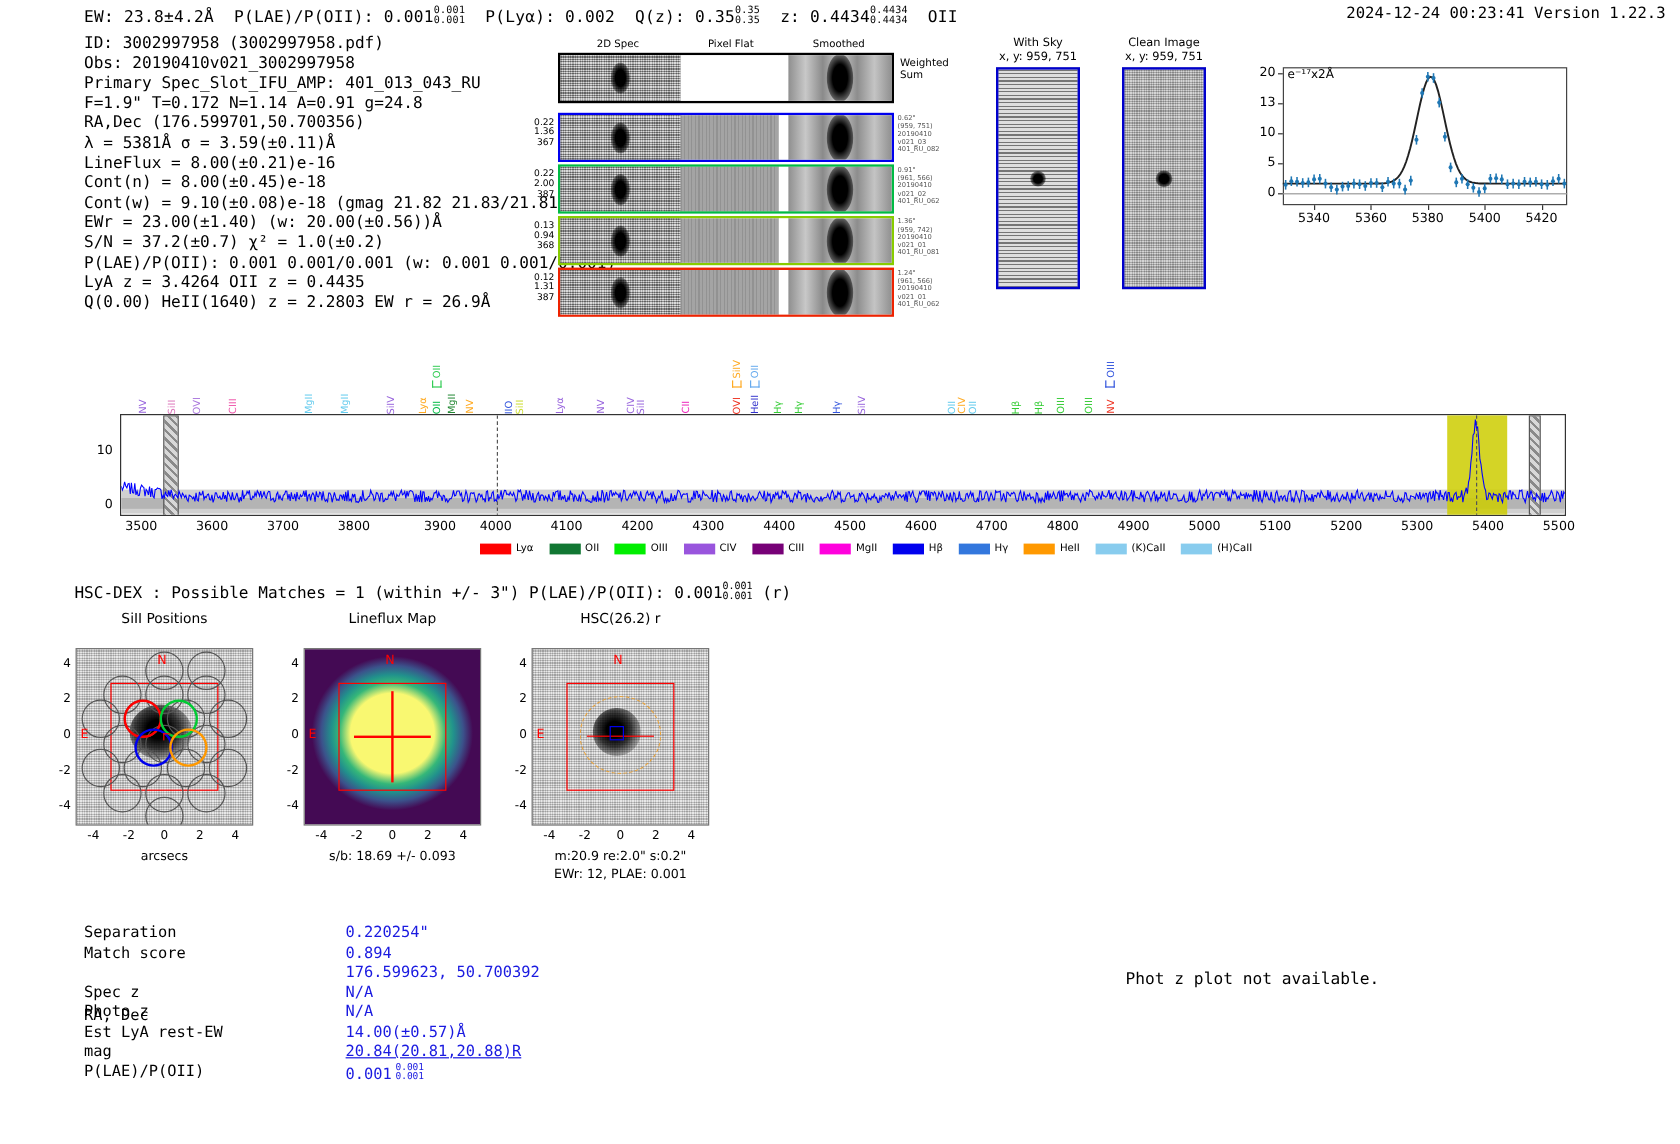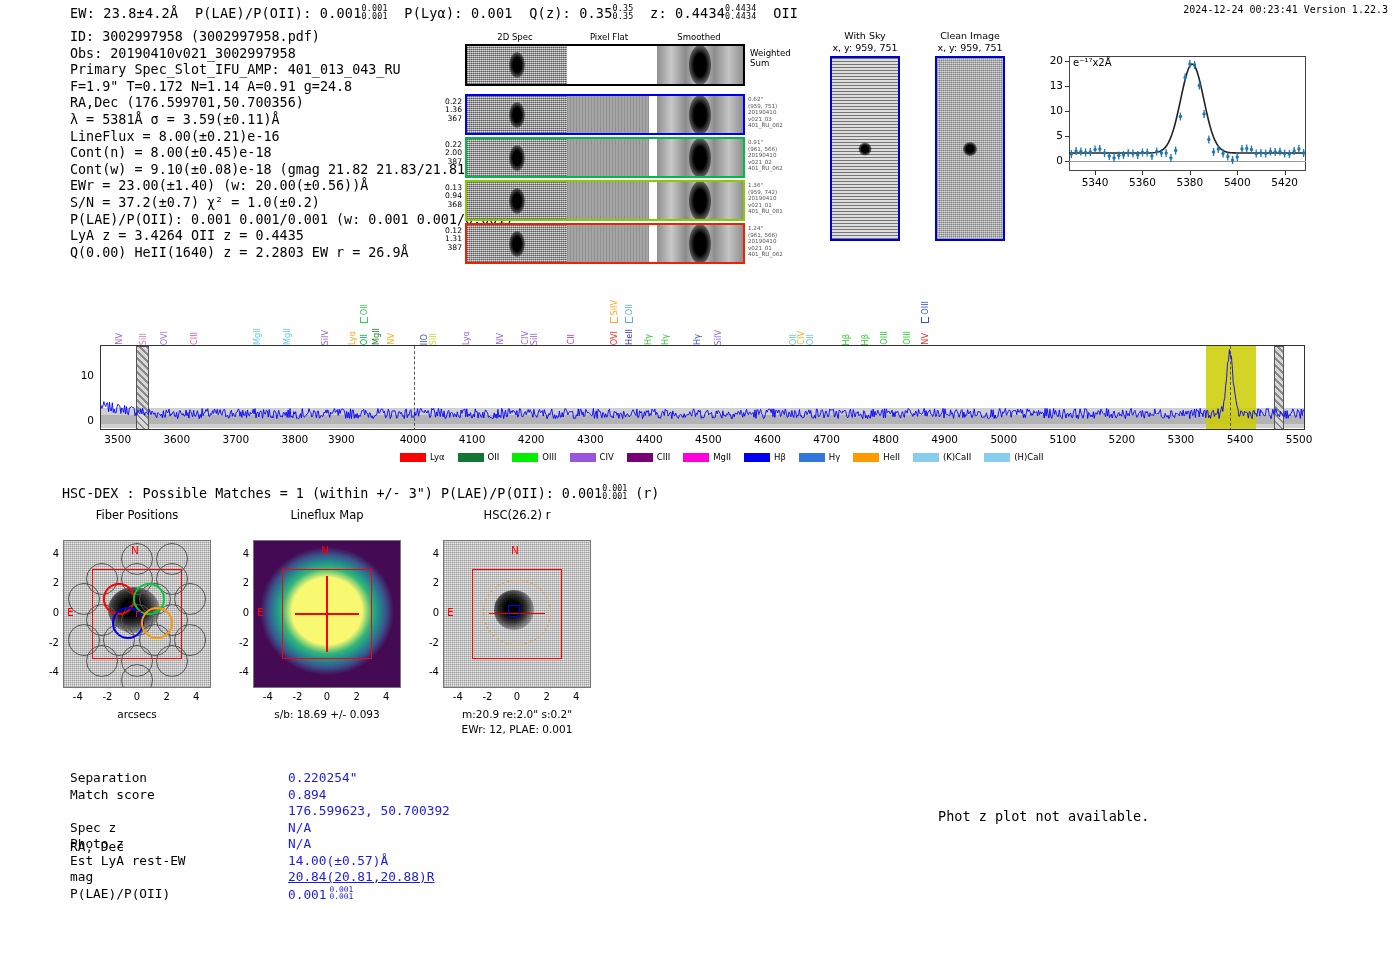--- a/index.html
+++ b/index.html
@@ -8,21 +8,21 @@
     width:1400px; height:953px;
     font-family:"DejaVu Sans Mono", monospace;
     color:#000; position:relative; overflow:hidden;
   }
   .abs { position:absolute; }
   .mono { font-family:"DejaVu Sans Mono", monospace; }
   .frac { display:inline-block; vertical-align:-0.15em; font-size:0.62em; line-height:1.0; text-align:left; }
 
   
   #hdr-line { left:70px; top:4px; font-size:13.5px; letter-spacing:0.2px; white-space:nowrap; }
-  #stamp { right:12px; top:4px; font-size:10px; white-space:nowrap; }
+  #stamp { right:12px; top:4px; font-size:13px; white-space:nowrap; }
   #info-block { left:70px; top:29px; font-size:13.4px; line-height:16.6px; white-space:pre; }
   .infoline { white-space:nowrap; }
 
   
   #specpanels { left:420px; top:32px; width:340px; height:215px; }
   .colhdr { position:absolute; font-size:8.5px; font-family:"DejaVu Sans", sans-serif; color:#000; }
   .specrow { position:absolute; left:45px; width:280px; display:flex; }
   .specrow .cell { height:100%; }
   .noisebox {
     background-image:
@@ -89,21 +89,21 @@
   #btable .v { position:absolute; left:218px; white-space:nowrap; color:#1a1ae0; }
   #photoz-msg { position:absolute; left:938px; top:808px; font-size:13.5px; color:#000; }
 </style>
 </head>
 <body>
 
 <div class="abs mono" id="hdr-line">
   <span>EW: 23.8±4.2Å</span>&nbsp;
   <span>P(LAE)/P(OII):</span>
   <span>0.001</span><span class="frac"><span>0.001</span><br><span>0.001</span></span>&nbsp;
-  <span>P(Lyα): 0.001</span>&nbsp;
+  <span>P(Lyα): 0.002</span>&nbsp;
   <span>Q(z):</span>
   <span>0.35</span><span class="frac"><span>0.35</span><br><span>0.35</span></span>&nbsp;
   <span>z:</span>
   <span>0.4434</span><span class="frac"><span>0.4434</span><br><span>0.4434</span></span>&nbsp;
   <span>OII</span>
 </div>
 <div class="abs mono" id="stamp">2024-12-24 00:23:41  Version 1.22.3</div>
 
 <div class="abs mono" id="info-block"><div class="infoline">ID: 3002997958 (3002997958.pdf)</div><div class="infoline">Obs: 20190410v021_3002997958</div><div class="infoline">Primary Spec_Slot_IFU_AMP: 401_013_043_RU</div><div class="infoline">F=1.9"  T=0.172  N=1.14  A=0.91  g=24.8</div><div class="infoline">RA,Dec (176.599701,50.700356)</div><div class="infoline">λ = 5381Å  σ = 3.59(±0.11)Å</div><div class="infoline">LineFlux = 8.00(±0.21)e-16</div><div class="infoline">Cont(n) = 8.00(±0.45)e-18</div><div class="infoline">Cont(w) = 9.10(±0.08)e-18 (gmag 21.82 21.83/21.81)</div><div class="infoline">EWr = 23.00(±1.40) (w: 20.00(±0.56))Å</div><div class="infoline">S/N = 37.2(±0.7)  χ² = 1.0(±0.2)</div><div class="infoline">P(LAE)/P(OII): 0.001 0.001/0.001 (w: 0.001 0.001/0.001)</div><div class="infoline">LyA z = 3.4264  OII z = 0.4435</div><div class="infoline">Q(0.00) HeII(1640) z = 2.2803  EW r = 26.9Å</div></div>
 
@@ -445,21 +445,21 @@
       <svg width="1205" height="85" style="position: absolute; left: 0px; top: 0px;">
         <path d="M0.00 59.23 L0.95 62.43 L1.89 60.06 L2.84 55.61 L3.78 58.98 L4.73 60.58 L5.67 57.21 L6.62 56.87 L7.56 65.65 L8.51 56.29 L9.45 64.52 L10.40 64.82 L11.34 56.72 L12.29 66.46 L13.23 63.25 L14.18 67.02 L15.12 66.72 L16.07 60.66 L17.01 58.21 L17.96 59.52 L18.90 60.35 L19.85 67.45 L20.79 61.88 L21.74 63.27 L22.68 66.40 L23.63 59.45 L24.57 68.05 L25.52 60.63 L26.46 67.52 L27.41 68.87 L28.35 61.91 L29.30 61.81 L30.24 60.66 L31.19 61.26 L32.13 61.20 L33.08 62.29 L34.02 69.69 L34.97 66.70 L35.91 68.78 L36.86 63.67 L37.80 66.64 L38.75 67.63 L39.69 62.71 L40.64 67.75 L41.58 62.11 L42.53 65.49 L43.47 69.30 L44.42 66.74 L45.36 65.72 L46.31 67.48 L47.25 68.81 L48.20 63.37 L49.15 65.96 L50.09 68.64 L51.04 65.02 L51.98 66.50 L52.93 68.55 L53.87 66.79 L54.82 70.26 L55.76 71.81 L56.71 66.61 L57.65 67.29 L58.60 68.02 L59.54 69.66 L60.49 68.05 L61.43 71.88 L62.38 64.76 L63.32 70.62 L64.27 71.46 L65.21 63.95 L66.16 66.48 L67.10 66.34 L68.05 63.11 L68.99 70.14 L69.94 67.75 L70.88 68.65 L71.83 66.20 L72.77 65.70 L73.72 70.31 L74.66 70.72 L75.61 66.35 L76.55 72.69 L77.50 69.78 L78.44 64.70 L79.39 64.81 L80.33 68.25 L81.28 68.92 L82.22 67.46 L83.17 70.08 L84.11 69.69 L85.06 64.02 L86.00 69.79 L86.95 66.58 L87.89 72.09 L88.84 63.69 L89.78 65.63 L90.73 68.08 L91.67 70.91 L92.62 64.18 L93.56 69.73 L94.51 70.42 L95.45 68.01 L96.40 64.73 L97.35 68.95 L98.29 72.69 L99.24 68.36 L100.18 71.58 L101.13 62.51 L102.07 69.84 L103.02 66.77 L103.96 66.60 L104.91 63.45 L105.85 65.28 L106.80 62.67 L107.74 70.06 L108.69 70.36 L109.63 67.60 L110.58 68.64 L111.52 64.61 L112.47 67.48 L113.41 62.98 L114.36 64.68 L115.30 67.51 L116.25 63.28 L117.19 68.69 L118.14 66.69 L119.08 63.55 L120.03 67.94 L120.97 69.22 L121.92 65.04 L122.86 63.45 L123.81 63.70 L124.75 70.84 L125.70 70.17 L126.64 69.19 L127.59 72.19 L128.53 71.30 L129.48 65.89 L130.42 64.31 L131.37 70.27 L132.31 67.01 L133.26 69.76 L134.20 70.79 L135.15 66.51 L136.09 66.08 L137.04 63.26 L137.98 63.32 L138.93 70.18 L139.87 65.69 L140.82 71.47 L141.76 64.23 L142.71 69.26 L143.65 69.49 L144.60 65.56 L145.55 71.56 L146.49 64.01 L147.44 69.04 L148.38 69.86 L149.33 66.40 L150.27 67.83 L151.22 66.98 L152.16 63.11 L153.11 68.07 L154.05 62.59 L155.00 71.93 L155.94 66.68 L156.89 66.01 L157.83 71.02 L158.78 66.44 L159.72 64.81 L160.67 66.67 L161.61 72.17 L162.56 63.48 L163.50 67.80 L164.45 68.24 L165.39 64.20 L166.34 64.92 L167.28 71.08 L168.23 63.44 L169.17 69.35 L170.12 71.70 L171.06 70.44 L172.01 72.04 L172.95 64.85 L173.90 64.82 L174.84 66.75 L175.79 72.57 L176.73 68.51 L177.68 64.31 L178.62 68.13 L179.57 70.81 L180.51 70.43 L181.46 71.05 L182.40 66.54 L183.35 66.71 L184.29 69.49 L185.24 65.93 L186.18 71.43 L187.13 63.91 L188.07 71.57 L189.02 62.51 L189.96 71.26 L190.91 70.04 L191.85 71.77 L192.80 65.59 L193.75 68.20 L194.69 65.71 L195.64 72.37 L196.58 72.07 L197.53 72.69 L198.47 71.46 L199.42 67.63 L200.36 72.06 L201.31 62.55 L202.25 69.47 L203.20 71.13 L204.14 70.51 L205.09 69.37 L206.03 67.89 L206.98 67.42 L207.92 62.61 L208.87 65.39 L209.81 66.55 L210.76 71.07 L211.70 69.79 L212.65 64.53 L213.59 64.97 L214.54 67.57 L215.48 71.80 L216.43 65.23 L217.37 65.05 L218.32 72.09 L219.26 71.53 L220.21 69.42 L221.15 70.43 L222.10 70.02 L223.04 66.14 L223.99 66.97 L224.93 63.90 L225.88 67.13 L226.82 63.85 L227.77 67.47 L228.71 71.35 L229.66 66.07 L230.60 67.42 L231.55 67.25 L232.49 64.72 L233.44 62.54 L234.38 66.32 L235.33 65.61 L236.27 63.64 L237.22 69.33 L238.16 63.26 L239.11 67.56 L240.05 63.67 L241.00 62.83 L241.95 63.08 L242.89 63.79 L243.84 67.06 L244.78 72.31 L245.73 65.45 L246.67 71.84 L247.62 66.48 L248.56 72.34 L249.51 62.87 L250.45 72.57 L251.40 63.96 L252.34 64.03 L253.29 72.25 L254.23 68.19 L255.18 71.62 L256.12 67.38 L257.07 72.17 L258.01 69.18 L258.96 70.53 L259.90 68.34 L260.85 64.64 L261.79 64.69 L262.74 63.18 L263.68 68.97 L264.63 64.25 L265.57 67.12 L266.52 67.43 L267.46 71.38 L268.41 66.79 L269.35 67.28 L270.30 71.72 L271.24 69.92 L272.19 72.59 L273.13 70.96 L274.08 69.44 L275.02 69.56 L275.97 67.23 L276.91 62.56 L277.86 67.24 L278.80 66.73 L279.75 63.35 L280.69 63.11 L281.64 63.10 L282.58 66.94 L283.53 65.06 L284.47 71.79 L285.42 71.14 L286.36 67.83 L287.31 63.11 L288.25 66.01 L289.20 72.49 L290.15 70.72 L291.09 64.97 L292.04 64.62 L292.98 65.23 L293.93 64.56 L294.87 68.49 L295.82 72.28 L296.76 70.46 L297.71 65.80 L298.65 65.60 L299.60 68.10 L300.54 66.35 L301.49 70.31 L302.43 69.70 L303.38 72.56 L304.32 63.66 L305.27 63.04 L306.21 71.68 L307.16 68.65 L308.10 69.27 L309.05 64.78 L309.99 63.62 L310.94 71.53 L311.88 70.56 L312.83 71.56 L313.77 65.73 L314.72 69.44 L315.66 67.46 L316.61 62.60 L317.55 70.15 L318.50 65.68 L319.44 62.56 L320.39 62.77 L321.33 66.03 L322.28 65.65 L323.22 66.71 L324.17 64.10 L325.11 66.10 L326.06 67.07 L327.00 64.54 L327.95 67.42 L328.89 71.60 L329.84 69.80 L330.78 62.45 L331.73 63.83 L332.67 62.43 L333.62 65.94 L334.56 71.17 L335.51 65.87 L336.45 69.91 L337.40 62.47 L338.35 66.17 L339.29 70.65 L340.24 62.92 L341.18 67.37 L342.13 70.90 L343.07 64.94 L344.02 72.28 L344.96 72.26 L345.91 69.00 L346.85 65.62 L347.80 64.36 L348.74 71.40 L349.69 66.74 L350.63 66.46 L351.58 67.05 L352.52 71.08 L353.47 67.61 L354.41 68.87 L355.36 71.11 L356.30 65.86 L357.25 69.65 L358.19 71.23 L359.14 71.59 L360.08 64.02 L361.03 67.44 L361.97 63.99 L362.92 63.69 L363.86 62.99 L364.81 70.70 L365.75 62.83 L366.70 70.73 L367.64 67.98 L368.59 69.59 L369.53 66.59 L370.48 71.69 L371.42 71.80 L372.37 68.14 L373.31 70.96 L374.26 62.86 L375.20 65.93 L376.15 65.68 L377.09 72.09 L378.04 66.52 L378.98 67.97 L379.93 70.73 L380.87 71.35 L381.82 66.11 L382.76 72.03 L383.71 66.46 L384.65 63.88 L385.60 65.92 L386.55 66.91 L387.49 71.36 L388.44 70.37 L389.38 71.63 L390.33 71.60 L391.27 72.66 L392.22 72.36 L393.16 66.87 L394.11 71.56 L395.05 68.01 L396.00 72.32 L396.94 63.37 L397.89 71.12 L398.83 69.25 L399.78 71.56 L400.72 62.45 L401.67 64.93 L402.61 72.60 L403.56 68.15 L404.50 64.11 L405.45 70.78 L406.39 70.64 L407.34 63.17 L408.28 62.73 L409.23 67.75 L410.17 64.89 L411.12 66.44 L412.06 64.14 L413.01 65.83 L413.95 65.77 L414.90 69.00 L415.84 64.55 L416.79 71.18 L417.73 68.94 L418.68 62.60 L419.62 63.12 L420.57 69.73 L421.51 71.01 L422.46 69.41 L423.40 66.87 L424.35 65.51 L425.29 68.76 L426.24 65.78 L427.18 63.49 L428.13 66.47 L429.07 63.69 L430.02 65.74 L430.96 67.85 L431.91 71.31 L432.85 63.39 L433.80 68.56 L434.75 69.42 L435.69 71.38 L436.64 69.80 L437.58 64.91 L438.53 63.41 L439.47 66.60 L440.42 66.04 L441.36 64.64 L442.31 70.00 L443.25 63.59 L444.20 67.06 L445.14 68.48 L446.09 72.69 L447.03 70.15 L447.98 67.47 L448.92 68.95 L449.87 65.73 L450.81 62.96 L451.76 69.59 L452.70 72.49 L453.65 68.63 L454.59 72.59 L455.54 69.73 L456.48 72.08 L457.43 71.18 L458.37 65.11 L459.32 71.04 L460.26 71.07 L461.21 66.53 L462.15 71.00 L463.10 66.24 L464.04 62.60 L464.99 63.26 L465.93 65.15 L466.88 68.90 L467.82 66.36 L468.77 65.56 L469.71 65.90 L470.66 65.61 L471.60 65.22 L472.55 72.43 L473.49 72.20 L474.44 72.42 L475.38 68.71 L476.33 70.02 L477.27 62.93 L478.22 69.74 L479.16 63.27 L480.11 63.51 L481.05 68.89 L482.00 65.89 L482.95 70.74 L483.89 69.36 L484.84 63.31 L485.78 65.25 L486.73 66.97 L487.67 66.28 L488.62 67.36 L489.56 68.71 L490.51 69.72 L491.45 69.09 L492.40 62.47 L493.34 72.27 L494.29 68.49 L495.23 64.83 L496.18 72.40 L497.12 63.15 L498.07 65.16 L499.01 65.17 L499.96 68.55 L500.90 71.95 L501.85 66.38 L502.79 68.08 L503.74 71.41 L504.68 67.71 L505.63 71.16 L506.57 69.98 L507.52 64.08 L508.46 63.20 L509.41 69.63 L510.35 71.02 L511.30 70.43 L512.24 71.99 L513.19 65.35 L514.13 66.65 L515.08 65.77 L516.02 69.25 L516.97 67.03 L517.91 72.33 L518.86 67.72 L519.80 66.96 L520.75 69.09 L521.69 72.63 L522.64 65.16 L523.58 68.54 L524.53 71.13 L525.47 68.78 L526.42 67.56 L527.36 69.34 L528.31 70.96 L529.25 69.24 L530.20 68.88 L531.15 65.17 L532.09 63.67 L533.04 65.84 L533.98 68.04 L534.93 69.49 L535.87 63.07 L536.82 71.52 L537.76 71.04 L538.71 64.82 L539.65 67.01 L540.60 65.63 L541.54 72.61 L542.49 70.29 L543.43 65.80 L544.38 69.53 L545.32 64.71 L546.27 66.40 L547.21 64.35 L548.16 70.15 L549.10 67.44 L550.05 69.26 L550.99 63.23 L551.94 64.37 L552.88 65.72 L553.83 63.06 L554.77 68.92 L555.72 66.28 L556.66 68.23 L557.61 72.11 L558.55 71.05 L559.50 72.33 L560.44 68.49 L561.39 65.10 L562.33 65.88 L563.28 69.51 L564.22 63.15 L565.17 64.64 L566.11 64.39 L567.06 70.06 L568.00 68.77 L568.95 66.49 L569.89 66.21 L570.84 72.69 L571.78 64.89 L572.73 68.41 L573.67 69.85 L574.62 67.00 L575.56 69.64 L576.51 71.39 L577.45 72.26 L578.40 69.41 L579.35 68.33 L580.29 68.78 L581.24 70.97 L582.18 71.62 L583.13 67.69 L584.07 71.40 L585.02 69.40 L585.96 68.64 L586.91 68.76 L587.85 68.49 L588.80 65.61 L589.74 68.46 L590.69 70.15 L591.63 65.25 L592.58 62.83 L593.52 64.77 L594.47 70.57 L595.41 67.08 L596.36 68.53 L597.30 63.97 L598.25 66.15 L599.19 64.43 L600.14 72.35 L601.08 70.74 L602.03 72.01 L602.97 71.63 L603.92 67.93 L604.86 66.12 L605.81 64.57 L606.75 64.62 L607.70 68.84 L608.64 67.52 L609.59 67.65 L610.53 66.41 L611.48 72.14 L612.42 70.68 L613.37 72.13 L614.31 71.14 L615.26 64.93 L616.20 67.75 L617.15 64.46 L618.09 65.73 L619.04 67.38 L619.98 70.15 L620.93 72.18 L621.87 64.82 L622.82 69.89 L623.76 69.09 L624.71 70.57 L625.65 67.81 L626.60 68.71 L627.55 65.89 L628.49 68.99 L629.44 68.51 L630.38 72.49 L631.33 72.60 L632.27 68.02 L633.22 70.74 L634.16 67.09 L635.11 67.33 L636.05 68.55 L637.00 65.44 L637.94 66.11 L638.89 68.63 L639.83 64.27 L640.78 67.53 L641.72 71.18 L642.67 66.61 L643.61 70.13 L644.56 66.86 L645.50 63.31 L646.45 67.21 L647.39 68.93 L648.34 66.21 L649.28 66.46 L650.23 68.54 L651.17 67.46 L652.12 66.41 L653.06 71.26 L654.01 63.91 L654.95 72.27 L655.90 63.76 L656.84 63.84 L657.79 68.64 L658.73 65.33 L659.68 63.29 L660.62 67.75 L661.57 68.86 L662.51 72.67 L663.46 71.89 L664.40 68.24 L665.35 64.08 L666.29 66.11 L667.24 63.41 L668.18 63.18 L669.13 63.23 L670.07 66.56 L671.02 62.86 L671.96 70.57 L672.91 62.94 L673.85 71.41 L674.80 64.34 L675.75 64.35 L676.69 66.86 L677.64 63.93 L678.58 65.12 L679.53 70.49 L680.47 68.78 L681.42 64.20 L682.36 65.97 L683.31 68.71 L684.25 63.01 L685.20 66.22 L686.14 71.26 L687.09 70.91 L688.03 65.86 L688.98 68.00 L689.92 70.78 L690.87 64.50 L691.81 69.60 L692.76 71.58 L693.70 64.42 L694.65 65.46 L695.59 71.65 L696.54 69.24 L697.48 69.56 L698.43 63.50 L699.37 70.11 L700.32 69.55 L701.26 71.75 L702.21 71.69 L703.15 71.07 L704.10 65.78 L705.04 65.21 L705.99 68.74 L706.93 66.40 L707.88 63.81 L708.82 67.66 L709.77 64.49 L710.71 71.17 L711.66 72.13 L712.60 72.09 L713.55 69.38 L714.49 72.25 L715.44 63.14 L716.38 63.37 L717.33 70.59 L718.27 70.09 L719.22 69.17 L720.16 64.56 L721.11 63.57 L722.05 66.22 L723.00 71.83 L723.95 68.45 L724.89 64.88 L725.84 67.19 L726.78 70.59 L727.73 70.52 L728.67 63.05 L729.62 64.36 L730.56 63.83 L731.51 63.91 L732.45 63.36 L733.40 71.07 L734.34 69.71 L735.29 65.12 L736.23 68.99 L737.18 72.43 L738.12 64.09 L739.07 64.62 L740.01 66.41 L740.96 67.40 L741.90 64.83 L742.85 65.47 L743.79 64.10 L744.74 65.46 L745.68 70.17 L746.63 71.88 L747.57 70.84 L748.52 65.31 L749.46 63.27 L750.41 68.78 L751.35 71.38 L752.30 63.55 L753.24 67.59 L754.19 70.86 L755.13 66.47 L756.08 67.45 L757.02 65.59 L757.97 69.72 L758.91 68.35 L759.86 68.16 L760.80 70.72 L761.75 72.68 L762.69 64.70 L763.64 65.52 L764.58 71.92 L765.53 69.57 L766.47 72.60 L767.42 68.92 L768.36 71.07 L769.31 72.26 L770.25 64.59 L771.20 70.40 L772.15 63.05 L773.09 70.92 L774.04 65.22 L774.98 68.97 L775.93 67.57 L776.87 64.25 L777.82 66.76 L778.76 69.53 L779.71 69.00 L780.65 64.71 L781.60 63.54 L782.54 71.85 L783.49 62.77 L784.43 71.54 L785.38 62.84 L786.32 66.62 L787.27 65.49 L788.21 65.22 L789.16 68.00 L790.10 66.30 L791.05 64.08 L791.99 70.66 L792.94 66.30 L793.88 70.78 L794.83 65.33 L795.77 66.64 L796.72 65.31 L797.66 68.57 L798.61 70.12 L799.55 72.13 L800.50 68.22 L801.44 65.66 L802.39 68.71 L803.33 71.43 L804.28 64.57 L805.22 65.04 L806.17 67.20 L807.11 62.47 L808.06 63.35 L809.00 64.14 L809.95 67.66 L810.89 67.96 L811.84 70.41 L812.78 67.43 L813.73 69.12 L814.67 64.98 L815.62 67.03 L816.56 70.36 L817.51 63.37 L818.45 67.24 L819.40 67.24 L820.35 68.34 L821.29 67.89 L822.24 65.26 L823.18 62.49 L824.13 69.79 L825.07 64.61 L826.02 70.19 L826.96 66.09 L827.91 65.44 L828.85 63.90 L829.80 68.12 L830.74 68.51 L831.69 70.54 L832.63 67.72 L833.58 62.86 L834.52 70.42 L835.47 70.07 L836.41 64.05 L837.36 65.16 L838.30 70.94 L839.25 69.64 L840.19 68.10 L841.14 66.38 L842.08 62.45 L843.03 71.96 L843.97 62.80 L844.92 68.05 L845.86 68.67 L846.81 68.48 L847.75 69.61 L848.70 69.71 L849.64 63.81 L850.59 68.30 L851.53 66.81 L852.48 72.36 L853.42 67.68 L854.37 64.71 L855.31 63.54 L856.26 65.49 L857.20 68.09 L858.15 71.27 L859.09 67.99 L860.04 64.67 L860.98 63.55 L861.93 71.67 L862.87 66.05 L863.82 71.34 L864.76 68.61 L865.71 69.25 L866.65 63.64 L867.60 68.01 L868.55 66.57 L869.49 65.10 L870.44 71.08 L871.38 71.60 L872.33 67.22 L873.27 62.86 L874.22 69.75 L875.16 69.77 L876.11 69.21 L877.05 65.43 L878.00 66.13 L878.94 65.65 L879.89 68.13 L880.83 71.39 L881.78 71.40 L882.72 70.93 L883.67 71.09 L884.61 68.97 L885.56 66.77 L886.50 71.99 L887.45 72.58 L888.39 72.04 L889.34 71.14 L890.28 63.64 L891.23 70.73 L892.17 63.78 L893.12 72.58 L894.06 69.00 L895.01 72.34 L895.95 71.38 L896.90 70.34 L897.84 65.16 L898.79 62.52 L899.73 66.81 L900.68 71.21 L901.62 65.79 L902.57 67.27 L903.51 64.80 L904.46 62.49 L905.40 69.23 L906.35 67.83 L907.29 65.40 L908.24 63.94 L909.18 64.46 L910.13 71.21 L911.07 66.05 L912.02 64.86 L912.96 64.35 L913.91 64.76 L914.85 64.66 L915.80 68.62 L916.75 63.19 L917.69 65.98 L918.64 66.15 L919.58 63.17 L920.53 67.21 L921.47 63.90 L922.42 71.62 L923.36 68.20 L924.31 71.75 L925.25 67.22 L926.20 62.75 L927.14 65.46 L928.09 63.63 L929.03 65.73 L929.98 69.55 L930.92 67.31 L931.87 69.25 L932.81 64.61 L933.76 66.79 L934.70 66.65 L935.65 65.90 L936.59 70.02 L937.54 64.32 L938.48 68.76 L939.43 65.80 L940.37 67.90 L941.32 66.10 L942.26 66.95 L943.21 72.07 L944.15 62.47 L945.10 70.12 L946.04 62.55 L946.99 67.93 L947.93 72.12 L948.88 63.31 L949.82 70.32 L950.77 72.34 L951.71 68.41 L952.66 62.58 L953.60 68.56 L954.55 64.41 L955.49 67.46 L956.44 70.45 L957.38 70.54 L958.33 63.84 L959.27 70.43 L960.22 71.36 L961.16 72.60 L962.11 65.05 L963.05 63.21 L964.00 67.44 L964.95 71.98 L965.89 67.74 L966.84 67.31 L967.78 70.51 L968.73 67.79 L969.67 66.99 L970.62 71.30 L971.56 71.82 L972.51 65.87 L973.45 63.26 L974.40 62.96 L975.34 71.77 L976.29 69.14 L977.23 72.70 L978.18 67.80 L979.12 62.83 L980.07 67.07 L981.01 69.34 L981.96 72.21 L982.90 68.49 L983.85 62.59 L984.79 63.06 L985.74 63.49 L986.68 72.42 L987.63 66.42 L988.57 67.32 L989.52 70.63 L990.46 69.11 L991.41 71.06 L992.35 65.64 L993.30 72.27 L994.24 67.09 L995.19 66.82 L996.13 68.48 L997.08 64.74 L998.02 65.07 L998.97 68.83 L999.91 63.17 L1000.86 64.98 L1001.80 67.30 L1002.75 68.42 L1003.69 67.51 L1004.64 70.72 L1005.58 62.43 L1006.53 70.02 L1007.47 63.55 L1008.42 71.59 L1009.36 70.16 L1010.31 68.13 L1011.25 72.05 L1012.20 67.29 L1013.15 64.98 L1014.09 69.66 L1015.04 72.08 L1015.98 70.63 L1016.93 68.04 L1017.87 66.33 L1018.82 69.62 L1019.76 68.30 L1020.71 70.24 L1021.65 63.87 L1022.60 68.30 L1023.54 70.57 L1024.49 72.60 L1025.43 64.70 L1026.38 69.45 L1027.32 67.56 L1028.27 69.80 L1029.21 64.31 L1030.16 62.42 L1031.10 68.59 L1032.05 69.13 L1032.99 65.67 L1033.94 64.35 L1034.88 67.90 L1035.83 71.38 L1036.77 70.37 L1037.72 67.31 L1038.66 66.49 L1039.61 64.93 L1040.55 70.52 L1041.50 64.47 L1042.44 69.47 L1043.39 72.19 L1044.33 65.67 L1045.28 66.96 L1046.22 65.31 L1047.17 69.02 L1048.11 70.75 L1049.06 66.70 L1050.00 69.51 L1050.95 68.36 L1051.89 69.18 L1052.84 69.42 L1053.78 62.90 L1054.73 67.63 L1055.67 67.85 L1056.62 67.53 L1057.56 68.10 L1058.51 65.18 L1059.45 63.57 L1060.40 70.51 L1061.35 71.62 L1062.29 72.00 L1063.24 71.66 L1064.18 67.34 L1065.13 69.77 L1066.07 71.18 L1067.02 69.31 L1067.96 72.70 L1068.91 70.98 L1069.85 64.56 L1070.80 65.02 L1071.74 69.94 L1072.69 70.30 L1073.63 71.62 L1074.58 67.12 L1075.52 67.52 L1076.47 67.68 L1077.41 68.35 L1078.36 69.80 L1079.30 65.36 L1080.25 66.95 L1081.19 69.76 L1082.14 64.07 L1083.08 70.00 L1084.03 68.39 L1084.97 65.43 L1085.92 68.36 L1086.86 65.14 L1087.81 65.28 L1088.75 72.68 L1089.70 65.16 L1090.64 63.97 L1091.59 69.54 L1092.53 68.75 L1093.48 63.21 L1094.42 71.44 L1095.37 63.00 L1096.31 64.89 L1097.26 64.83 L1098.20 70.88 L1099.15 62.44 L1100.09 67.77 L1101.04 67.04 L1101.98 70.58 L1102.93 65.01 L1103.87 63.87 L1104.82 71.70 L1105.76 64.49 L1106.71 64.45 L1107.65 71.78 L1108.60 69.38 L1109.55 72.34 L1110.49 67.05 L1111.44 65.23 L1112.38 64.25 L1113.33 70.48 L1114.27 67.85 L1115.22 68.22 L1116.16 67.92 L1117.11 62.63 L1118.05 72.50 L1119.00 67.15 L1119.94 63.91 L1120.89 60.45 L1121.83 65.43 L1122.78 55.78 L1123.72 52.28 L1124.67 39.79 L1125.61 32.18 L1126.56 16.56 L1127.50 15.09 L1128.45 3.54 L1129.39 10.52 L1130.34 9.87 L1131.28 20.90 L1132.23 36.70 L1133.17 40.91 L1134.12 48.65 L1135.06 54.57 L1136.01 60.19 L1136.95 62.50 L1137.90 70.25 L1138.84 69.97 L1139.79 64.86 L1140.73 65.26 L1141.68 67.80 L1142.62 69.87 L1143.57 65.25 L1144.51 66.48 L1145.46 66.18 L1146.40 66.81 L1147.35 72.19 L1148.29 65.54 L1149.24 66.26 L1150.18 70.35 L1151.13 72.66 L1152.07 65.05 L1153.02 64.32 L1153.96 68.24 L1154.91 67.22 L1155.85 70.42 L1156.80 63.13 L1157.75 63.06 L1158.69 70.10 L1159.64 63.70 L1160.58 66.32 L1161.53 66.34 L1162.47 69.23 L1163.42 69.64 L1164.36 69.58 L1165.31 62.72 L1166.25 63.27 L1167.20 62.45 L1168.14 68.81 L1169.09 69.87 L1170.03 72.68 L1170.98 68.07 L1171.92 63.25 L1172.87 68.51 L1173.81 67.49 L1174.76 62.81 L1175.70 66.00 L1176.65 69.79 L1177.59 68.60 L1178.54 70.96 L1179.48 65.44 L1180.43 67.27 L1181.37 68.14 L1182.32 70.34 L1183.26 70.81 L1184.21 64.81 L1185.15 72.39 L1186.10 64.66 L1187.04 72.28 L1187.99 68.71 L1188.93 69.86 L1189.88 67.42 L1190.82 66.06 L1191.77 62.89 L1192.71 64.82 L1193.66 68.82 L1194.60 71.38 L1195.55 70.55 L1196.49 63.57 L1197.44 64.58 L1198.38 67.04 L1199.33 72.47 L1200.27 63.11 L1201.22 69.47 L1202.16 63.78 L1203.11 65.33 L1204.05 65.52 " fill="none" stroke="#0000ff" stroke-width="0.9"></path>
       </svg>
     </div>
 </div>
 <div class="abs" id="spec-xaxis" style="left:100px; top:430px; width:1205px; height:18px;">
     <div class="ticklbl" style="left: -8.27941px; top: 3px; width: 52px; text-align: center; font-size: 10.5px;">3500</div>
     <div class="ticklbl" style="left: 50.7892px; top: 3px; width: 52px; text-align: center; font-size: 10.5px;">3600</div>
     <div class="ticklbl" style="left: 109.858px; top: 3px; width: 52px; text-align: center; font-size: 10.5px;">3700</div>
     <div class="ticklbl" style="left: 168.926px; top: 3px; width: 52px; text-align: center; font-size: 10.5px;">3800</div>
-    <div class="ticklbl" style="left: 227.995px; top: 3px; width: 52px; text-align: left; font-size: 10.5px;">3900</div>
+    <div class="ticklbl" style="left: 227.995px; top: 3px; width: 52px; text-align: right; font-size: 10.5px;">3900</div>
     <div class="ticklbl" style="left: 287.064px; top: 3px; width: 52px; text-align: center; font-size: 10.5px;">4000</div>
     <div class="ticklbl" style="left: 346.132px; top: 3px; width: 52px; text-align: center; font-size: 10.5px;">4100</div>
     <div class="ticklbl" style="left: 405.201px; top: 3px; width: 52px; text-align: center; font-size: 10.5px;">4200</div>
     <div class="ticklbl" style="left: 464.27px; top: 3px; width: 52px; text-align: center; font-size: 10.5px;">4300</div>
     <div class="ticklbl" style="left: 523.338px; top: 3px; width: 52px; text-align: center; font-size: 10.5px;">4400</div>
     <div class="ticklbl" style="left: 582.407px; top: 3px; width: 52px; text-align: center; font-size: 10.5px;">4500</div>
     <div class="ticklbl" style="left: 641.475px; top: 3px; width: 52px; text-align: center; font-size: 10.5px;">4600</div>
     <div class="ticklbl" style="left: 700.544px; top: 3px; width: 52px; text-align: center; font-size: 10.5px;">4700</div>
     <div class="ticklbl" style="left: 759.613px; top: 3px; width: 52px; text-align: center; font-size: 10.5px;">4800</div>
     <div class="ticklbl" style="left: 818.681px; top: 3px; width: 52px; text-align: center; font-size: 10.5px;">4900</div>
@@ -521,21 +521,21 @@
     </div>
   </div>
 
 <div class="abs mono" id="cat-headline" style="left:62px; top:484px; font-size:13.4px; white-space:nowrap;">
   <span>HSC-DEX : Possible Matches = 1 (within +/- 3")  P(LAE)/P(OII):</span>
   <span>0.001</span><span class="frac"><span>0.001</span><br><span>0.001</span></span>
   <span>(r)</span>
 </div>
 
 <div class="abs" id="imgpanels" style="left:55px; top:508px; width:620px; height:230px;">
-    <div class="panel-title" style="left: 8px; top: 0px; width: 148px;">Fiber Positions</div>
+    <div class="panel-title" style="left: 8px; top: 0px; width: 148px;">SiII Positions</div>
     <div class="imgframe starfield" style="left: 8px; top: 32px; width: 148px; height: 148px;">
       <div style="position: absolute; left: 48%; top: 47%; transform: translate(-50%, -50%); width: 52px; height: 46px; border-radius: 50%; background: radial-gradient(at 45% 45%, rgb(0, 0, 0) 22%, rgba(0, 0, 0, 0.75) 45%, rgba(0, 0, 0, 0.3) 68%, rgba(0, 0, 0, 0) 85%);"></div>
       <div style="position: absolute; left: 19%; top: 19%; width: 62%; height: 62%; border: 1.5px solid rgb(255, 0, 0);"></div>
       <div style="position: absolute; left: calc(50% - 16px); top: calc(12% - 16px); width: 32px; height: 32px; border-radius: 50%; border: 1px solid rgb(85, 85, 85);"></div>
       <div style="position: absolute; left: calc(74% - 16px); top: calc(12% - 16px); width: 32px; height: 32px; border-radius: 50%; border: 1px solid rgb(85, 85, 85);"></div>
       <div style="position: absolute; left: calc(26% - 16px); top: calc(26% - 16px); width: 32px; height: 32px; border-radius: 50%; border: 1px solid rgb(85, 85, 85);"></div>
       <div style="position: absolute; left: calc(50% - 16px); top: calc(26% - 16px); width: 32px; height: 32px; border-radius: 50%; border: 1px solid rgb(85, 85, 85);"></div>
       <div style="position: absolute; left: calc(74% - 16px); top: calc(26% - 16px); width: 32px; height: 32px; border-radius: 50%; border: 1px solid rgb(85, 85, 85);"></div>
       <div style="position: absolute; left: calc(86% - 16px); top: calc(40% - 16px); width: 32px; height: 32px; border-radius: 50%; border: 1px solid rgb(85, 85, 85);"></div>
       <div style="position: absolute; left: calc(14% - 16px); top: calc(40% - 16px); width: 32px; height: 32px; border-radius: 50%; border: 1px solid rgb(85, 85, 85);"></div>

